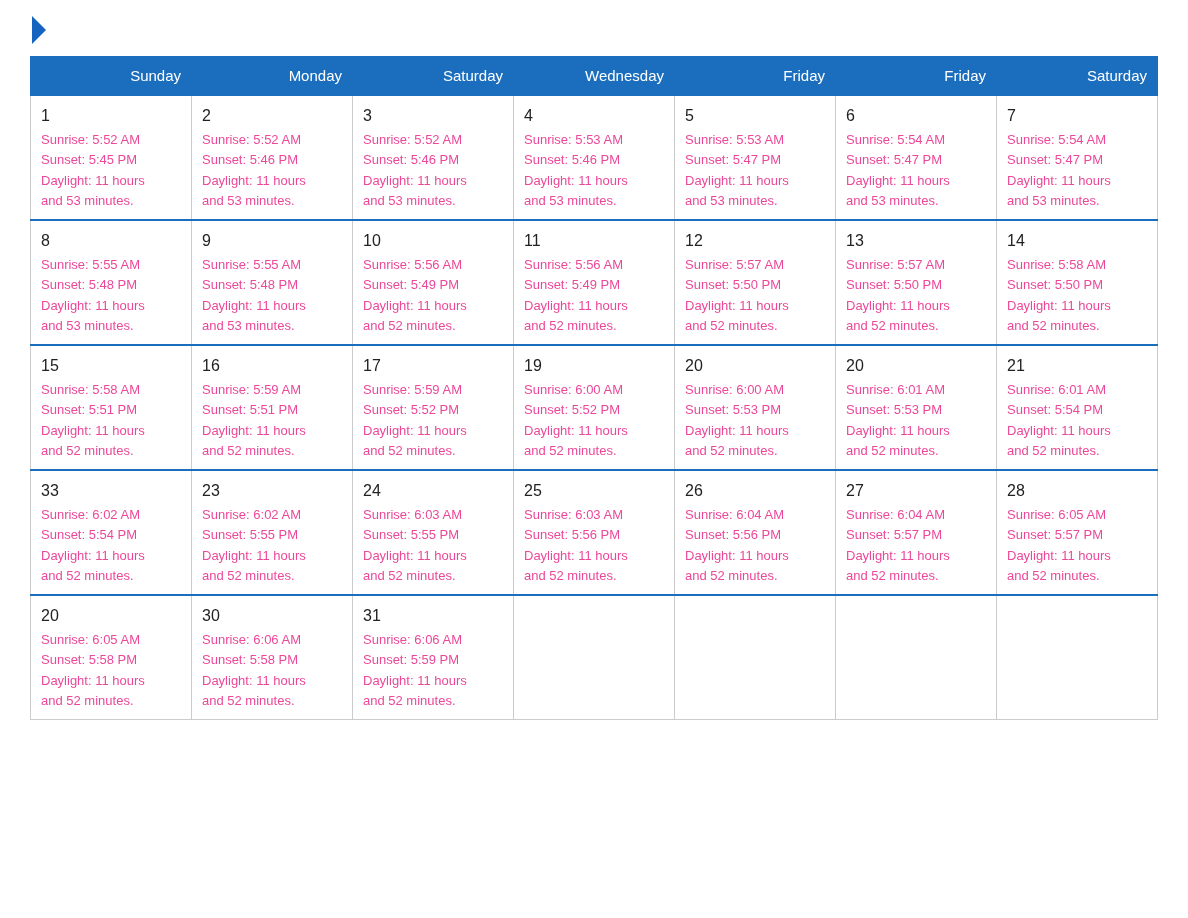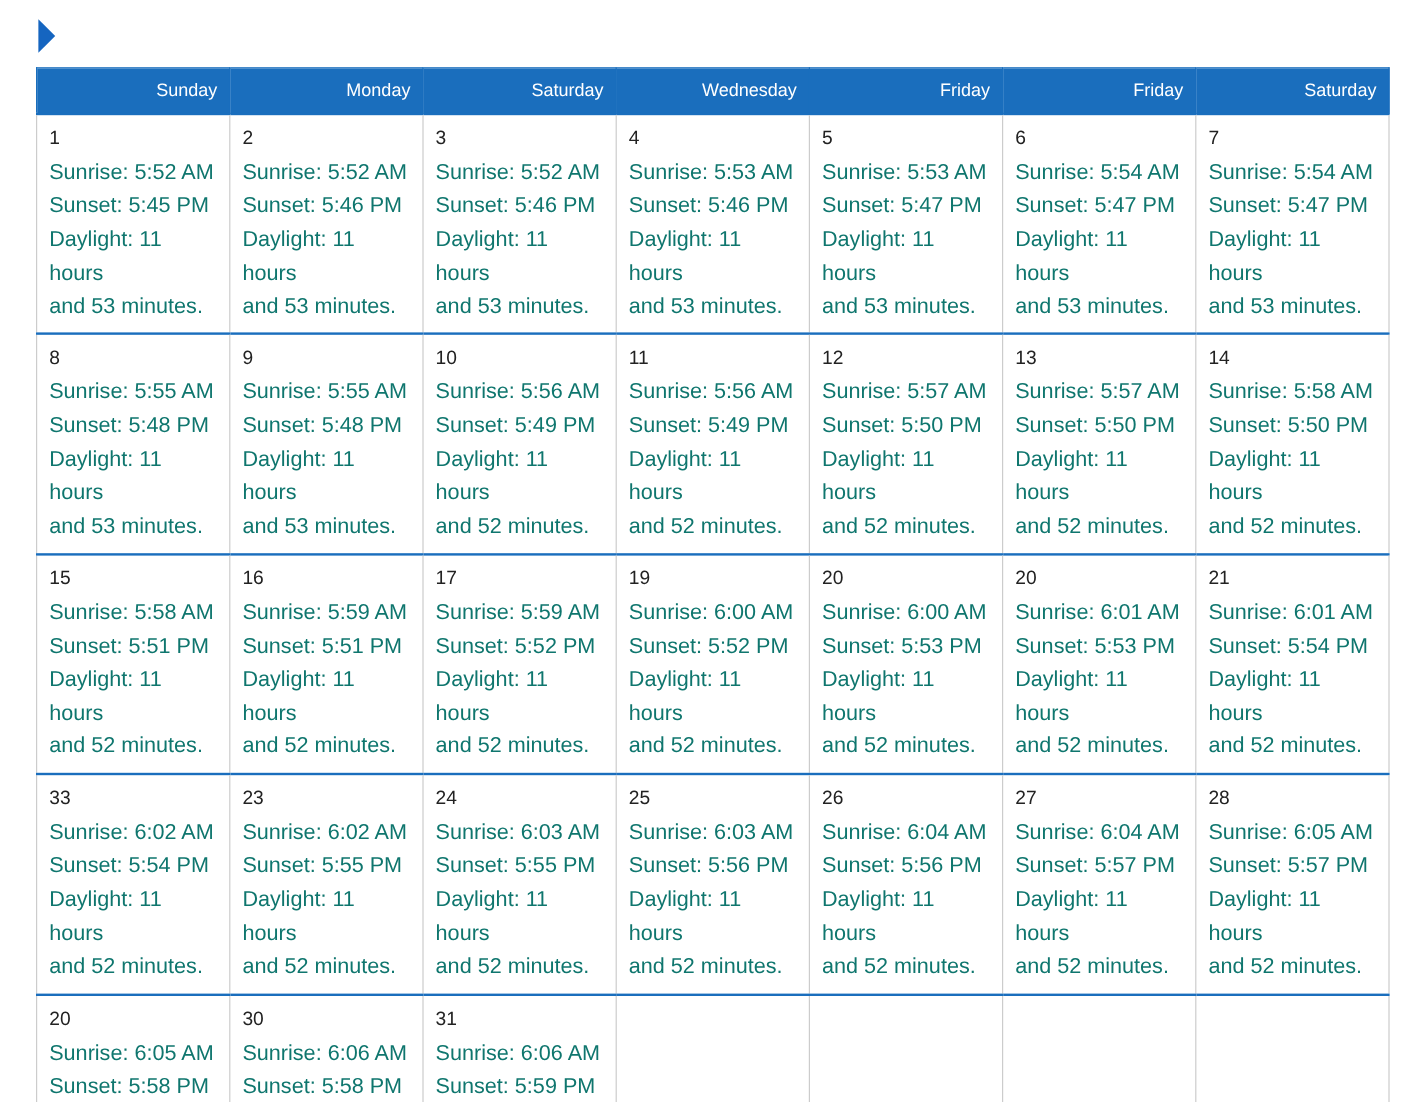--- a/index.html
+++ b/index.html
@@ -89,22 +89,22 @@
       border-top: 2px solid #1a6ebd;
     }
     .day-number {
       font-size: 16px;
       font-weight: normal;
       display: block;
       margin-bottom: 2px;
       color: #222;
     }
     .day-info {
-      font-size: 18px;
-      color: #0f766e;
+      font-size: 13px;
+      color: #ec4899;
       line-height: 1.55;
     }
     .empty-cell {
       background: #fff;
       border: 1px solid #ccc;
     }
   </style>
 </head>
 <body>
 

